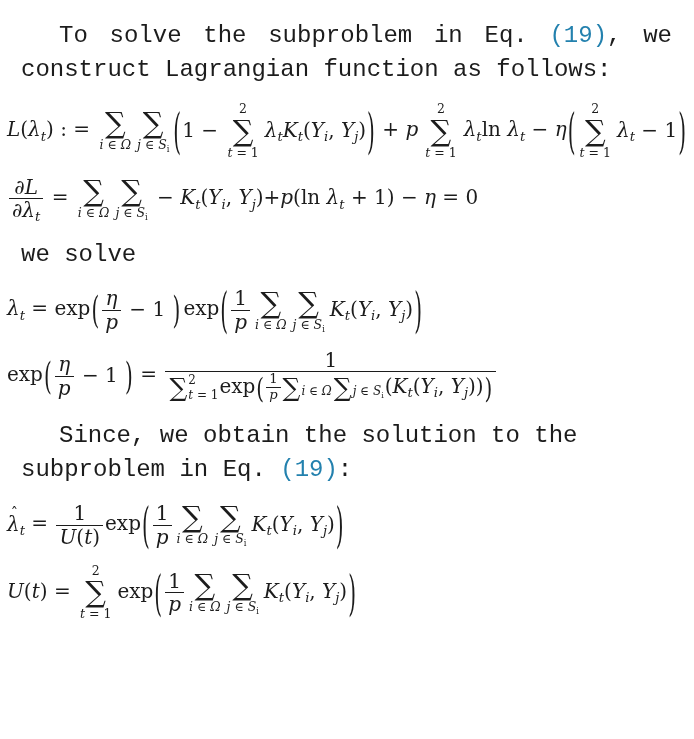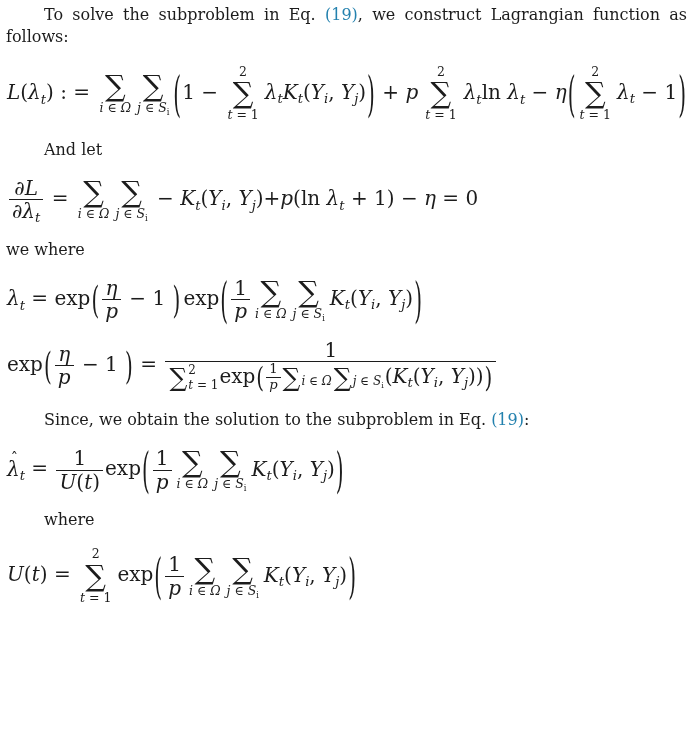--- a/index.html
+++ b/index.html
@@ -1,19 +1,19 @@
 <!DOCTYPE html>
 <html><head>
 <meta charset="utf-8">
 <style>
   html,body{margin:0;padding:0;background:#ffffff;}
   body{width:694px;height:739px;overflow:hidden;color:#1c1c1c;
        font-family:"DejaVu Serif","Liberation Serif",serif;}
   .page{padding:3px 6px 0 5px;}
-  .para{font-size:16px;line-height:1.4;margin:1px;}
+  .para{font-size:24px;line-height:1.4;margin:16px;font-family:Liberation Mono, monospace;}
   .indent{text-indent:38px;}
   .just{text-align:justify;}
   .eqlink{color:#2381ae;text-decoration:none;cursor:pointer;}
   .equation{font-size:20px;line-height:1;white-space:nowrap;margin:16px 0 16px 2px;}
   .imath{white-space:nowrap;}
   
   .mi{font-style:italic;}
   .sigma{font-size:112%;}
   .mspace{display:inline-block;}
   sub{font-size:66%;vertical-align:-0.32em;line-height:0;}
@@ -36,32 +36,30 @@
 </style>
 </head>
 <body>
 
 <div class="page">
 
   <p class="para indent just"><span>To solve the subproblem in Eq. </span><a class="eqlink">(19)</a><span>, we construct Lagrangian function as follows:</span></p>
 
   <div class="equation"><span class="mi">L</span><span class="mr">(</span><span class="mi">λ</span><sub><span class="mi">t</span></sub><span class="mr">) : = </span><span class="bigop"><span class="bop">∑</span><span class="lim"><span class="mi">i</span><span class="mr"> ∈ </span><span class="mi">Ω</span></span></span><span class="bigop"><span class="bop">∑</span><span class="lim"><span class="mi">j</span><span class="mr"> ∈ </span><span class="mi">S</span><sub><span class="mr">i</span></sub></span></span><span class="fence"><span class="br" style="--h: 2.4;">(</span><span class="fin"><span class="mr">1 − </span><span class="bigop"><span class="lim"><span class="mr">2</span></span><span class="bop">∑</span><span class="lim"><span class="mi">t</span><span class="mr"> = </span><span class="mr">1</span></span></span><span class="mspace" style="width: 0.15em;"></span><span class="mi">λ</span><sub><span class="mi">t</span></sub><span class="mi">K</span><sub><span class="mi">t</span></sub><span class="mr">(</span><span class="mi">Y</span><sub><span class="mi">i</span></sub><span class="mr">, </span><span class="mi">Y</span><sub><span class="mi">j</span></sub><span class="mr">)</span></span><span class="br" style="--h: 2.4;">)</span></span><span class="mr"> + </span><span class="mi">p</span><span class="mspace" style="width: 0.2em;"></span><span class="bigop"><span class="lim"><span class="mr">2</span></span><span class="bop">∑</span><span class="lim"><span class="mi">t</span><span class="mr"> = </span><span class="mr">1</span></span></span><span class="mspace" style="width: 0.2em;"></span><span class="mi">λ</span><sub><span class="mi">t</span></sub><span class="mr">ln </span><span class="mi">λ</span><sub><span class="mi">t</span></sub><span class="mr"> − </span><span class="mi">η</span><span class="fence"><span class="br" style="--h: 2.4;">(</span><span class="fin"><span class="bigop"><span class="lim"><span class="mr">2</span></span><span class="bop">∑</span><span class="lim"><span class="mi">t</span><span class="mr"> = </span><span class="mr">1</span></span></span><span class="mspace" style="width: 0.15em;"></span><span class="mi">λ</span><sub><span class="mi">t</span></sub><span class="mr"> − 1</span></span><span class="br" style="--h: 2.4;">)</span></span></div>
 
-  <p class="para indent">And let</p>
 
   <div class="equation"><span class="frac"><span class="num"><span class="mi">∂L</span></span><span class="den"><span class="mi">∂λ</span><sub><span class="mi">t</span></sub></span></span><span class="mr"> = </span><span class="bigop"><span class="bop">∑</span><span class="lim"><span class="mi">i</span><span class="mr"> ∈ </span><span class="mi">Ω</span></span></span><span class="bigop"><span class="bop">∑</span><span class="lim"><span class="mi">j</span><span class="mr"> ∈ </span><span class="mi">S</span><sub><span class="mr">i</span></sub></span></span><span class="mr"> − </span><span class="mi">K</span><sub><span class="mi">t</span></sub><span class="mr">(</span><span class="mi">Y</span><sub><span class="mi">i</span></sub><span class="mr">, </span><span class="mi">Y</span><sub><span class="mi">j</span></sub><span class="mr">)</span><span class="mr">+</span><span class="mi">p</span><span class="mr">(ln </span><span class="mi">λ</span><sub><span class="mi">t</span></sub><span class="mr"> + 1) − </span><span class="mi">η</span><span class="mr"> = 0</span></div>
 
-  <p class="para">we where</p>
+  <p class="para">we solve</p>
 
   <div class="equation"><span class="mi">λ</span><sub><span class="mi">t</span></sub><span class="mr"> = exp</span><span class="fence"><span class="br" style="--h: 1.9;">(</span><span class="fin"><span class="frac"><span class="num"><span class="mi">η</span></span><span class="den"><span class="mi">p</span></span></span><span class="mr"> − 1 </span></span><span class="br" style="--h: 1.9;">)</span></span><span class="mspace" style="width: 0.1em;"></span><span class="mr">exp</span><span class="fence"><span class="br" style="--h: 2.4;">(</span><span class="fin"><span class="frac"><span class="num"><span class="mr">1</span></span><span class="den"><span class="mi">p</span></span></span><span class="bigop"><span class="bop">∑</span><span class="lim"><span class="mi">i</span><span class="mr"> ∈ </span><span class="mi">Ω</span></span></span><span class="bigop"><span class="bop">∑</span><span class="lim"><span class="mi">j</span><span class="mr"> ∈ </span><span class="mi">S</span><sub><span class="mr">i</span></sub></span></span><span class="mspace" style="width: 0.1em;"></span><span class="mi">K</span><sub><span class="mi">t</span></sub><span class="mr">(</span><span class="mi">Y</span><sub><span class="mi">i</span></sub><span class="mr">, </span><span class="mi">Y</span><sub><span class="mi">j</span></sub><span class="mr">)</span></span><span class="br" style="--h: 2.4;">)</span></span></div>
 
 
   <div class="equation"><span class="mr">exp</span><span class="fence"><span class="br" style="--h: 1.9;">(</span><span class="fin"><span class="frac"><span class="num"><span class="mi">η</span></span><span class="den"><span class="mi">p</span></span></span><span class="mr"> − 1 </span></span><span class="br" style="--h: 1.9;">)</span></span><span class="mr"> = </span><span class="frac"><span class="num"><span class="mr">1</span></span><span class="den"><span class="ssum"><span class="sop">∑</span><span class="scripts"><span class="scr"><span class="mr">2</span></span><span class="scr"><span class="mi">t</span><span class="mr"> = </span><span class="mr">1</span></span></span></span><span class="mr">exp</span><span class="fence"><span class="br" style="--h: 1.4;">(</span><span class="fin"><span class="frac small"><span class="num"><span class="mr">1</span></span><span class="den"><span class="mi">p</span></span></span><span class="ssum"><span class="sop">∑</span><span class="scripts"><span class="scr"></span><span class="scr"><span class="mi">i</span><span class="mr"> ∈ </span><span class="mi">Ω</span></span></span></span><span class="ssum"><span class="sop">∑</span><span class="scripts"><span class="scr"></span><span class="scr"><span class="mi">j</span><span class="mr"> ∈ </span><span class="mi">S</span><sub><span class="mr">i</span></sub></span></span></span><span class="mr">(</span><span class="mi">K</span><sub><span class="mi">t</span></sub><span class="mr">(</span><span class="mi">Y</span><sub><span class="mi">i</span></sub><span class="mr">, </span><span class="mi">Y</span><sub><span class="mi">j</span></sub><span class="mr">))</span></span><span class="br" style="--h: 1.4;">)</span></span></span></span></div>
 
   <p class="para indent"><span>Since, we obtain the solution to the subproblem in Eq. </span><a class="eqlink">(19)</a><span>:</span></p>
 
   <div class="equation"><span class="hat"><span class="hm">ˆ</span><span class="mi">λ</span></span><sub><span class="mi">t</span></sub><span class="mr"> = </span><span class="frac"><span class="num"><span class="mr">1</span></span><span class="den"><span class="mi">U</span><span class="mr">(</span><span class="mi">t</span><span class="mr">)</span></span></span><span class="mr">exp</span><span class="fence"><span class="br" style="--h: 2.4;">(</span><span class="fin"><span class="frac"><span class="num"><span class="mr">1</span></span><span class="den"><span class="mi">p</span></span></span><span class="bigop"><span class="bop">∑</span><span class="lim"><span class="mi">i</span><span class="mr"> ∈ </span><span class="mi">Ω</span></span></span><span class="bigop"><span class="bop">∑</span><span class="lim"><span class="mi">j</span><span class="mr"> ∈ </span><span class="mi">S</span><sub><span class="mr">i</span></sub></span></span><span class="mspace" style="width: 0.1em;"></span><span class="mi">K</span><sub><span class="mi">t</span></sub><span class="mr">(</span><span class="mi">Y</span><sub><span class="mi">i</span></sub><span class="mr">, </span><span class="mi">Y</span><sub><span class="mi">j</span></sub><span class="mr">)</span></span><span class="br" style="--h: 2.4;">)</span></span></div>
 
-  <p class="para indent">where</p>
 
   <div class="equation"><span class="mi">U</span><span class="mr">(</span><span class="mi">t</span><span class="mr">) = </span><span class="bigop"><span class="lim"><span class="mr">2</span></span><span class="bop">∑</span><span class="lim"><span class="mi">t</span><span class="mr"> = </span><span class="mr">1</span></span></span><span class="mspace" style="width: 0.15em;"></span><span class="mr">exp</span><span class="fence"><span class="br" style="--h: 2.4;">(</span><span class="fin"><span class="frac"><span class="num"><span class="mr">1</span></span><span class="den"><span class="mi">p</span></span></span><span class="bigop"><span class="bop">∑</span><span class="lim"><span class="mi">i</span><span class="mr"> ∈ </span><span class="mi">Ω</span></span></span><span class="bigop"><span class="bop">∑</span><span class="lim"><span class="mi">j</span><span class="mr"> ∈ </span><span class="mi">S</span><sub><span class="mr">i</span></sub></span></span><span class="mspace" style="width: 0.1em;"></span><span class="mi">K</span><sub><span class="mi">t</span></sub><span class="mr">(</span><span class="mi">Y</span><sub><span class="mi">i</span></sub><span class="mr">, </span><span class="mi">Y</span><sub><span class="mi">j</span></sub><span class="mr">)</span></span><span class="br" style="--h: 2.4;">)</span></span></div>
 
 </div>
 
 </body></html>

